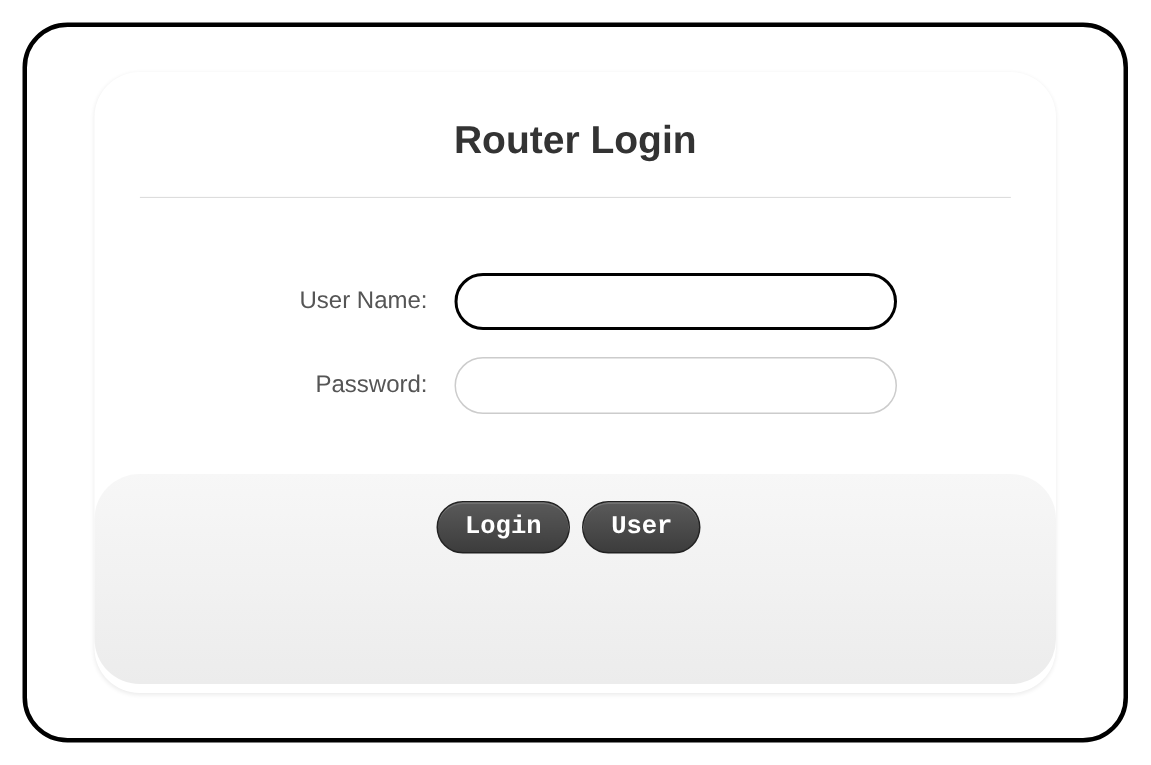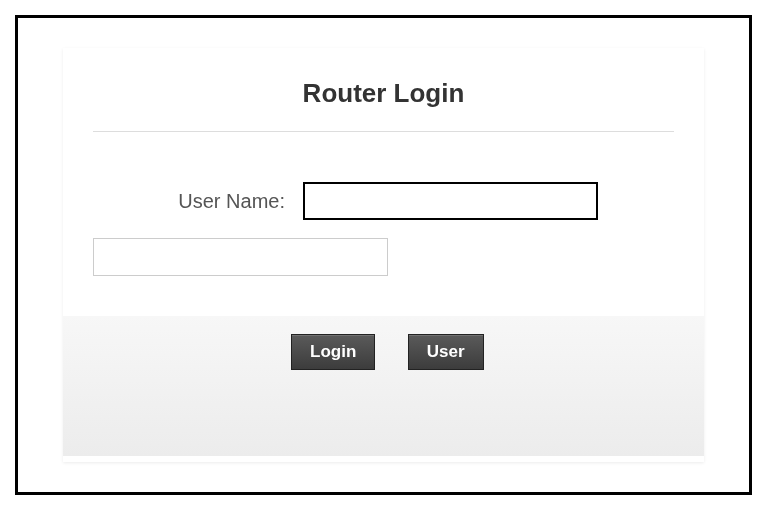--- a/index.html
+++ b/index.html
@@ -1,18 +1,19 @@
 <!DOCTYPE html>
 <html><head>
   <meta charset="utf-8">
   <style>
     * {
       margin: 0;
       padding: 0;
       box-sizing: border-box;
+      border-radius: 30px;
     }
     body {
       font-family: Arial, Helvetica, sans-serif;
       background: #fff;
       width: 767px;
       height: 510px;
       padding: 15px;
     }
     .outer-frame {
       border: 3px solid #000;
@@ -47,21 +48,21 @@
     }
     .form-row {
       display: flex;
       align-items: center;
       margin-bottom: 18px;
     }
     .form-label {
       width: 210px;
       text-align: right;
       padding-right: 18px;
-      font-size: 20px;
+      font-size: 16px;
       color: #555;
     }
     .form-input {
       width: 295px;
       height: 38px;
       font-size: 16px;
       padding: 4px 8px;
       border: 2px solid #000;
       background: #fff;
     }
@@ -78,40 +79,42 @@
     .btn {
       display: inline-block;
       min-width: 72px;
       padding: 7px 18px;
       font-size: 17px;
       font-weight: bold;
       color: #fff;
       background: linear-gradient(to bottom, #5a5a5a 0%, #3c3c3c 100%);
       border: 1px solid #222;
       cursor: pointer;
-      margin-right: 28px;
+      margin-right: 4px;
       text-align: center;
       box-shadow: inset 0 1px 0 rgba(255,255,255,0.15);
+      font-family: Liberation Mono, monospace;
     }
   </style>
 </head>
 <body>
 
 <div class="outer-frame">
   <div class="login-card">
     <div class="card-header">
       <h1>Router Login</h1>
     </div>
     <hr class="divider">
     <div class="form-area">
       <div class="form-row">
         <label class="form-label">User Name:</label>
         <input type="text" class="form-input" value="" style="">
       </div>
       <div class="form-row">
+        <label class="form-label">Password:</label>
         <input type="password" class="form-input light" value="" style="">
       </div>
     </div>
     <div class="button-bar">
       <button class="btn">Login</button>
       <button class="btn">User</button>
     </div>
   </div>
 </div>
 

